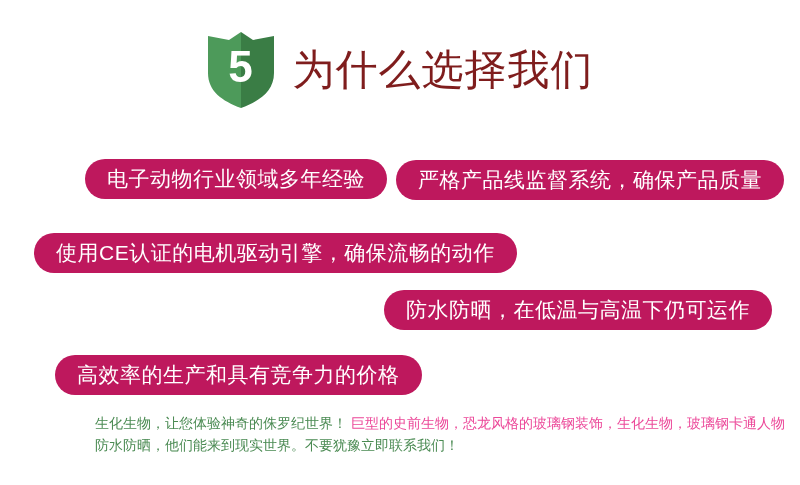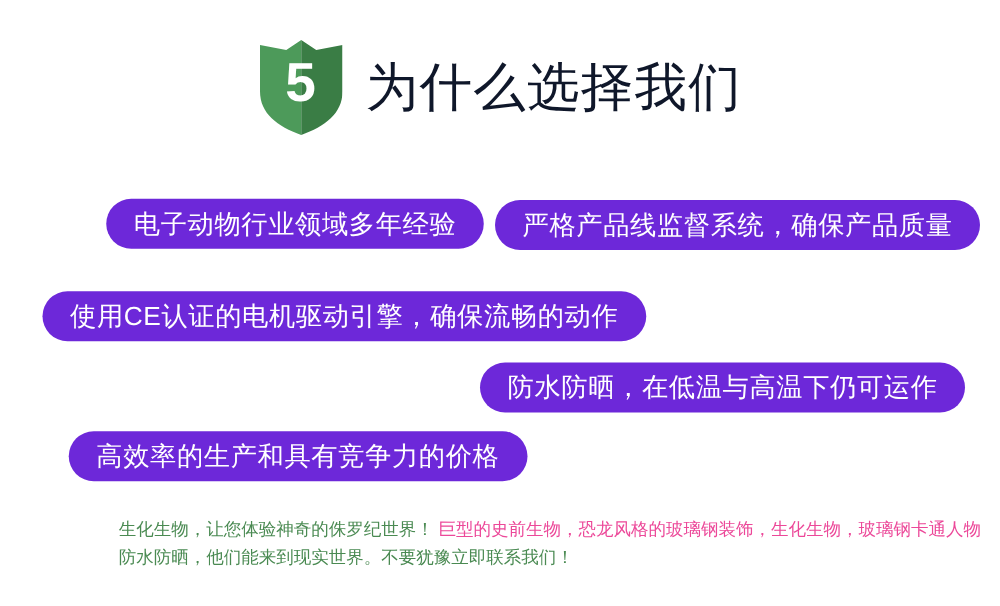--- a/index.html
+++ b/index.html
@@ -58,49 +58,49 @@
     color: #ffffff;
     font-size: 44px;
     font-weight: bold;
     line-height: 1;
     padding-bottom: 6px;
     box-sizing: border-box;
     letter-spacing: 0;
   }
 
   #header-title {
-    color: #0f172a;
+    color: #7f1d1d;
     font-size: 42px;
     line-height: 1;
     letter-spacing: 1px;
     white-space: nowrap;
   }
 
   
   .pill {
     position: absolute;
-    background: #6d28d9;
+    background: #be185d;
     color: #ffffff;
     border-radius: 999px;
     display: flex;
     align-items: center;
     justify-content: center;
     font-size: 21px;
     letter-spacing: 0.5px;
     white-space: nowrap;
     box-sizing: border-box;
     padding: 0 22px;
     height: 40px;
   }
 
   #pill-0 { left: 85px;  top: 159px; }
   #pill-1 { left: 396px; top: 160px; }
   #pill-2 { left: 34px;  top: 233px; }
   #pill-3 { left: 384px; top: 290px; }
-  #pill-4 { left: 55px;  top: 345px; }
+  #pill-4 { left: 55px;  top: 355px; }
 
   
   #footer {
     position: absolute;
     left: 95px;
     top: 412px;
     width: 700px;
   }
   .footer-line {
     font-size: 14px;

